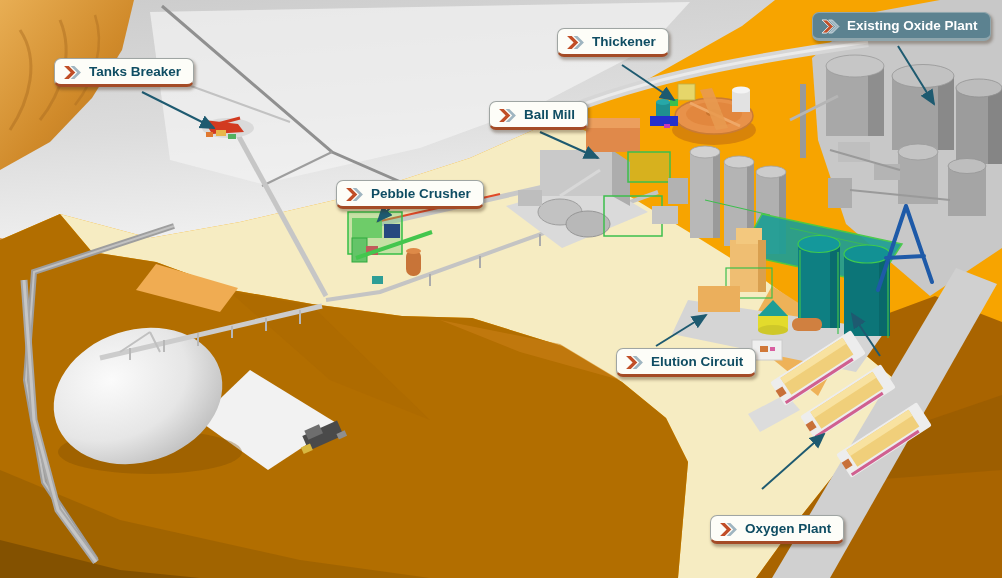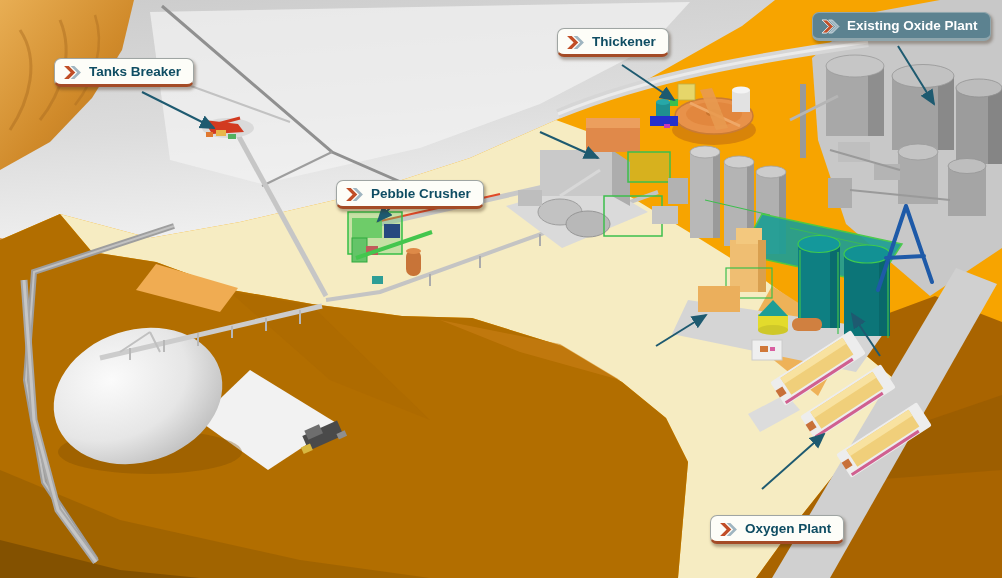--- a/index.html
+++ b/index.html
@@ -320,20 +320,29 @@
   <div class="callout light" style="left:557px;top:28px">
     <span class="chev">
         <svg viewBox="0 0 20 16" width="19" height="15">
           <polygon class="c1" points="1,1 6,1 13,8 6,15 1,15 8,8"></polygon>
           <polygon class="c2" points="8,1 12,1 19,8 12,15 8,15 15,8"></polygon>
         </svg>
       </span>
     <span>Thickener</span>
   </div>
 
+  <div class="callout light" style="left:489px;top:101px">
+    <span class="chev">
+        <svg viewBox="0 0 20 16" width="19" height="15">
+          <polygon class="c1" points="1,1 6,1 13,8 6,15 1,15 8,8"></polygon>
+          <polygon class="c2" points="8,1 12,1 19,8 12,15 8,15 15,8"></polygon>
+        </svg>
+      </span>
+    <span>Ball Mill</span>
+  </div>
 
   <div class="callout light" style="left:336px;top:180px">
     <span class="chev">
         <svg viewBox="0 0 20 16" width="19" height="15">
           <polygon class="c1" points="1,1 6,1 13,8 6,15 1,15 8,8"></polygon>
           <polygon class="c2" points="8,1 12,1 19,8 12,15 8,15 15,8"></polygon>
         </svg>
       </span>
     <span>Pebble Crusher</span>
   </div>
@@ -341,20 +350,29 @@
   <div class="callout dark" style="left:812px;top:12px">
     <span class="chev">
         <svg viewBox="0 0 20 16" width="19" height="15">
           <polygon class="c1" points="1,1 6,1 13,8 6,15 1,15 8,8"></polygon>
           <polygon class="c2" points="8,1 12,1 19,8 12,15 8,15 15,8"></polygon>
         </svg>
       </span>
     <span>Existing Oxide Plant</span>
   </div>
 
+  <div class="callout light" style="left:616px;top:348px">
+    <span class="chev">
+        <svg viewBox="0 0 20 16" width="19" height="15">
+          <polygon class="c1" points="1,1 6,1 13,8 6,15 1,15 8,8"></polygon>
+          <polygon class="c2" points="8,1 12,1 19,8 12,15 8,15 15,8"></polygon>
+        </svg>
+      </span>
+    <span>Elution Circuit</span>
+  </div>
 
 
   <div class="callout light" style="left:710px;top:515px">
     <span class="chev">
         <svg viewBox="0 0 20 16" width="19" height="15">
           <polygon class="c1" points="1,1 6,1 13,8 6,15 1,15 8,8"></polygon>
           <polygon class="c2" points="8,1 12,1 19,8 12,15 8,15 15,8"></polygon>
         </svg>
       </span>
     <span>Oxygen Plant</span>

